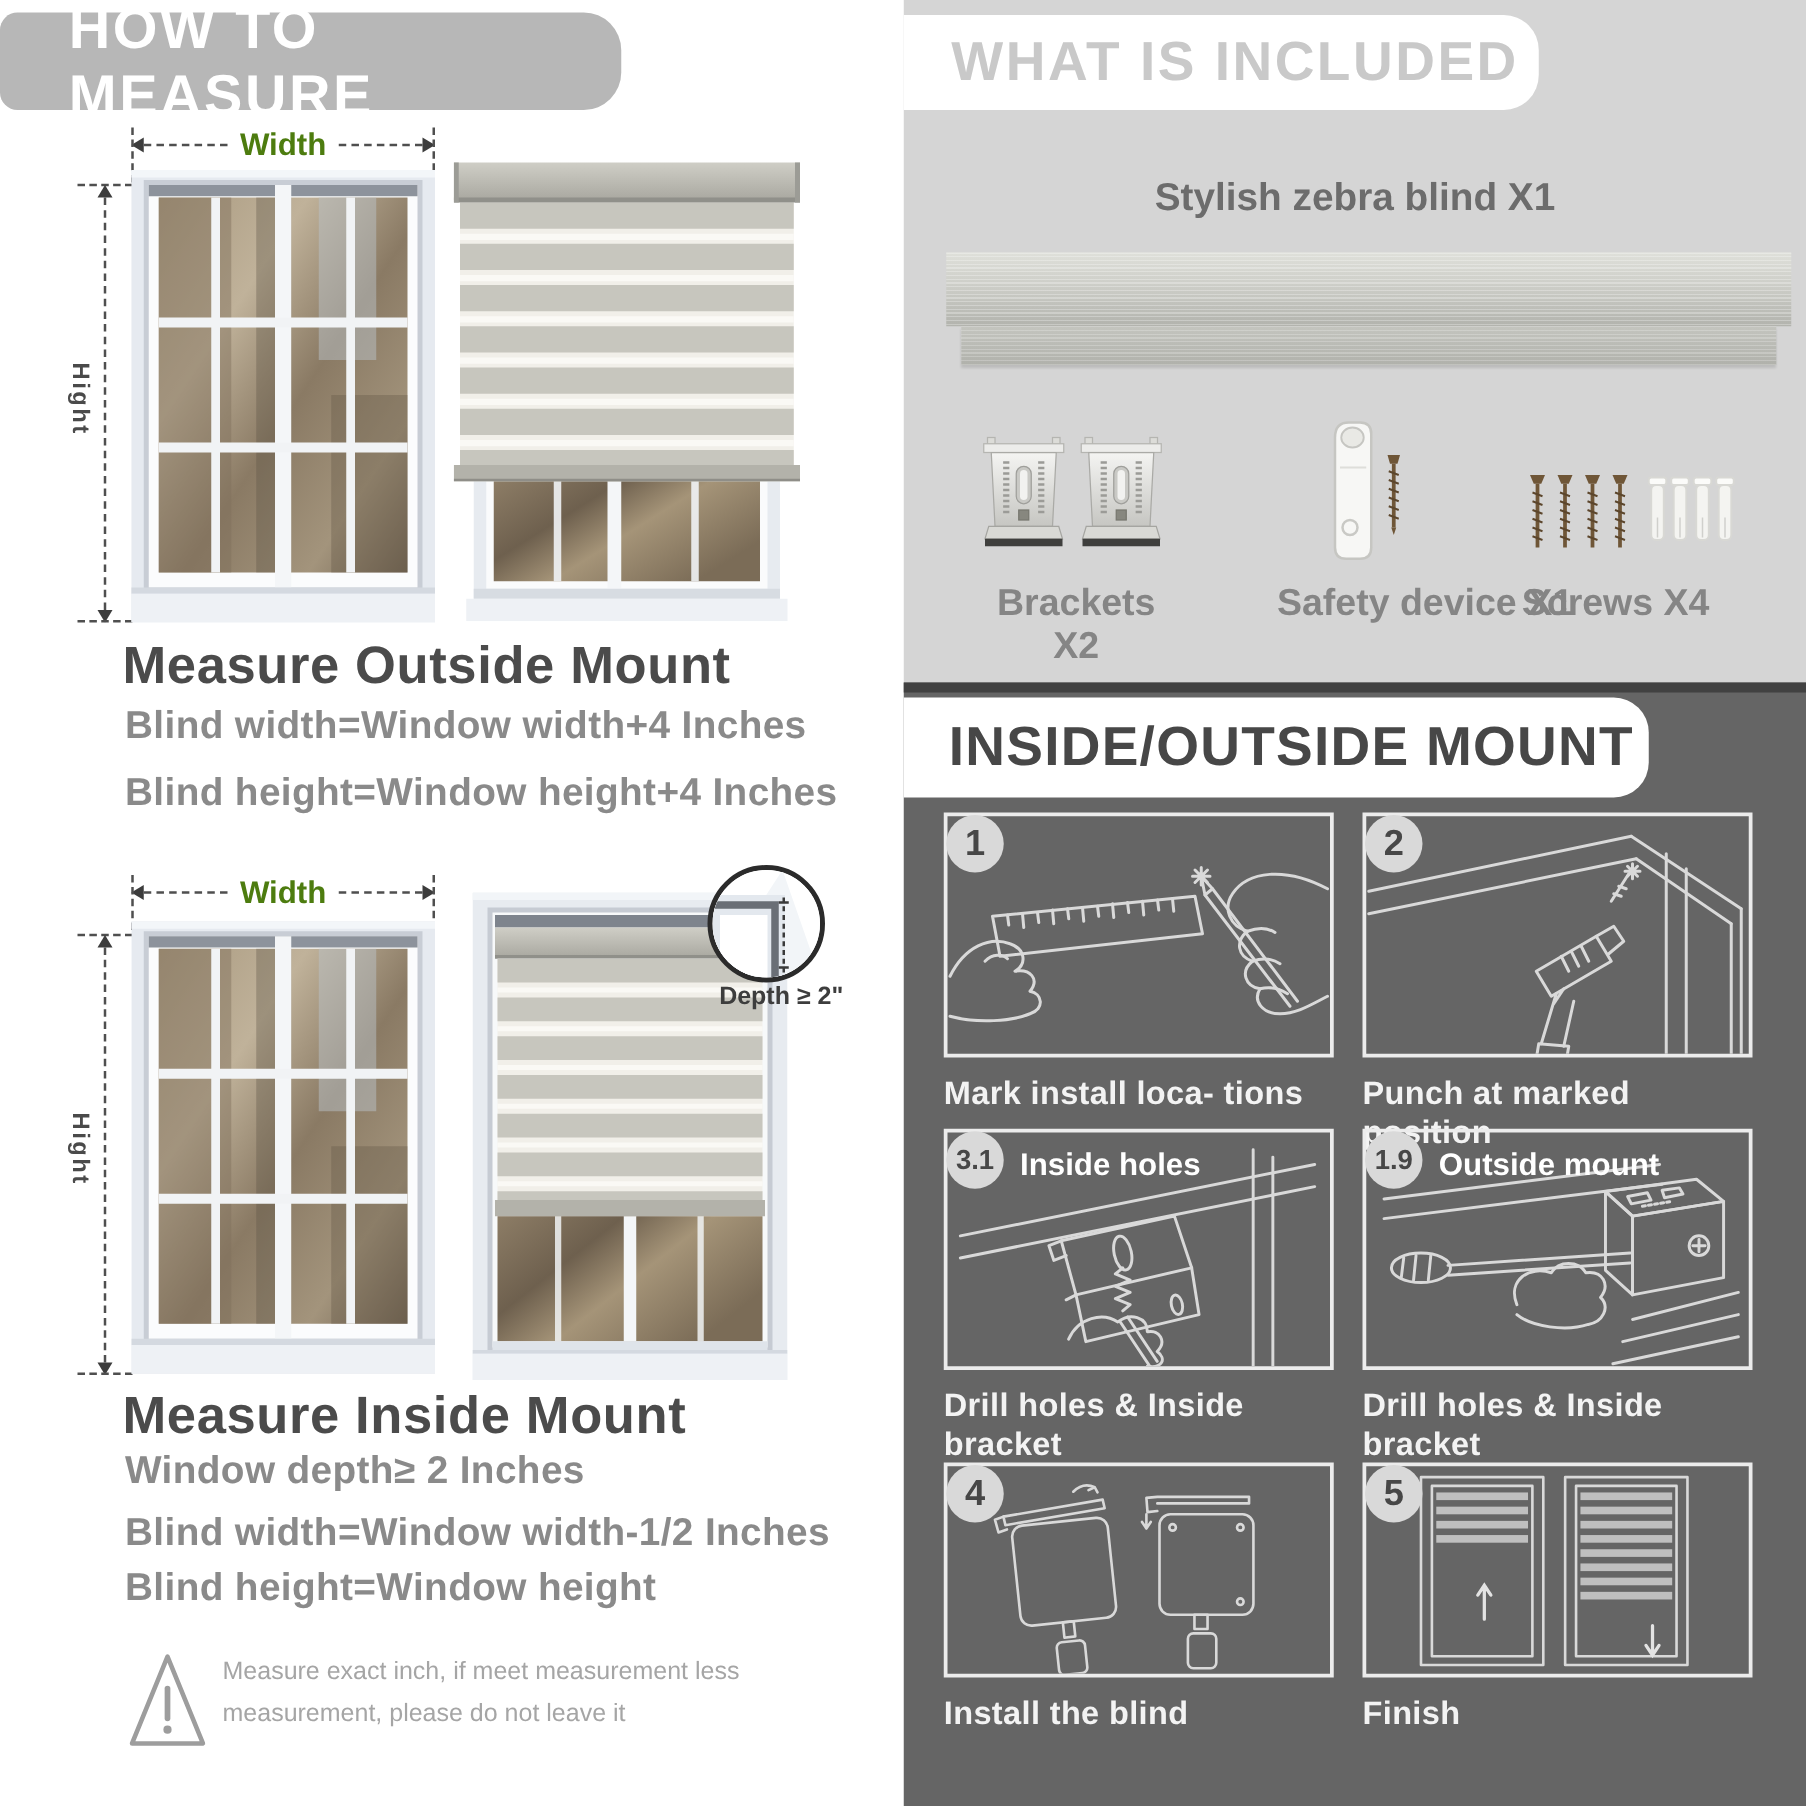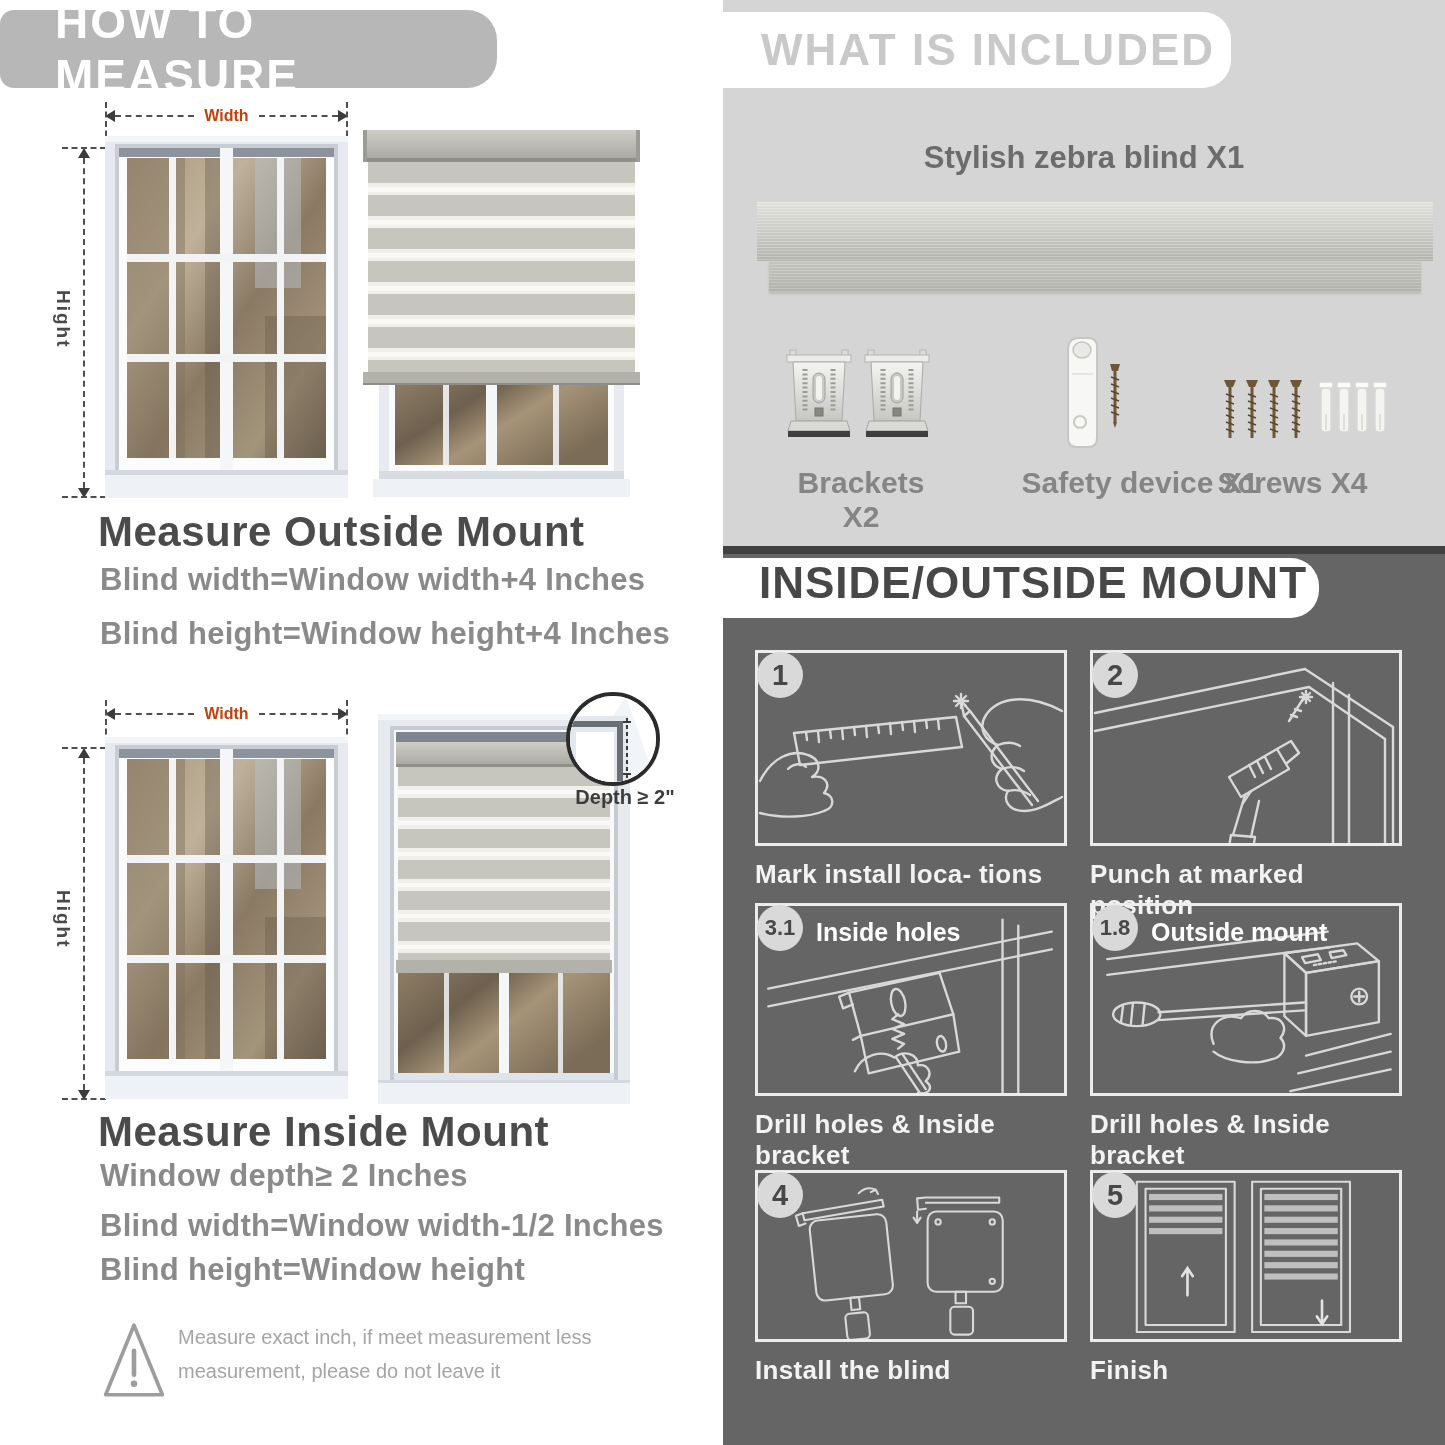--- a/index.html
+++ b/index.html
@@ -9,31 +9,31 @@
   
   .banner-left{left:0;top:10px;width:497px;height:78px;background:#b7b7b7;
     border-radius:14px 30px 30px 14px;display:flex;align-items:center;}
   .banner-left span{color:#ffffff;font-weight:700;font-size:46px;letter-spacing:2px;padding-left:55px;}
   .panel-included{left:723px;top:0;width:722px;height:546px;background:#d5d5d5;}
   .banner-included{left:0;top:12px;width:508px;height:76px;background:#ffffff;
     border-radius:0 28px 28px 0;display:flex;align-items:center;}
   .banner-included span{color:#c9c9c9;font-weight:700;font-size:44px;letter-spacing:2px;padding-left:38px;}
   .panel-mount{left:723px;top:546px;width:722px;height:899px;background:#656565;}
   .mount-strip{left:0;top:0;width:722px;height:8px;background:#414141;}
-  .banner-mount{left:0;top:12px;width:596px;height:60px;background:#ffffff;
-    border-radius:0 28px 28px 0;display:flex;}
+  .banner-mount{left:0;top:12px;width:596px;height:80px;background:#ffffff;
+    border-radius:0 28px 28px 0;display:flex;align-items:center;}
   .banner-mount span{color:#474747;font-weight:700;font-size:44px;letter-spacing:1px;padding-left:36px;}
   
   .h-measure{font-weight:700;font-size:42px;color:#4b4b4b;letter-spacing:.5px;}
   .formula{font-weight:700;font-size:31px;color:#8a8a8a;letter-spacing:.3px;}
   .warn-text{font-size:20px;line-height:34px;color:#a5a5a5;font-weight:400;}
   
   .wguide{display:flex;align-items:center;height:20px;}
   .wguide .dash{flex:1;height:0;border-top:2px dashed #4f4f4f;}
-  .wguide .lbl{margin:0 10px;font-weight:700;font-size:16px;color:#c2410c;}
+  .wguide .lbl{margin:0 10px;font-weight:700;font-size:25px;color:#4d7c0f;}
   .ah{width:0;height:0;}
   .ah.left{border-top:6px solid transparent;border-bottom:6px solid transparent;border-right:10px solid #3c3c3c;}
   .ah.right{border-top:6px solid transparent;border-bottom:6px solid transparent;border-left:10px solid #3c3c3c;}
   .ah.up{border-left:6px solid transparent;border-right:6px solid transparent;border-bottom:10px solid #3c3c3c;}
   .ah.down{border-left:6px solid transparent;border-right:6px solid transparent;border-top:10px solid #3c3c3c;}
   .vdash{width:0;border-left:2px dashed #4f4f4f;}
   .hdash{height:0;border-top:2px dashed #4f4f4f;}
   .hguide{display:flex;flex-direction:column;align-items:center;}
   .hguide .vline{flex:1;width:0;border-left:2px dashed #4f4f4f;}
   .vlabel{writing-mode:vertical-rl;font-weight:700;font-size:19px;color:#4a4a4a;letter-spacing:2px;}
@@ -508,21 +508,21 @@
         <div class="steptitle">Inside holes</div>
       </div>
       <div class="caption">Drill holes &amp;  Inside bracket</div>
     </div>
 
     <div class="cell" style="left:367px;top:357px;">
       <div class="stepbox" style="height:193px;">
         <svg class="art">
             <use href="#sym-step3b"></use>
           </svg>
-        <div class="badge sm">1.8</div>
+        <div class="badge sm">1.9</div>
         <div class="steptitle">Outside mount</div>
       </div>
       <div class="caption">Drill holes &amp;  Inside bracket</div>
     </div>
 
     <div class="cell" style="left:32px;top:624px;">
       <div class="stepbox" style="height:172px;">
         <svg class="art">
             <use href="#sym-step4"></use>
           </svg>

